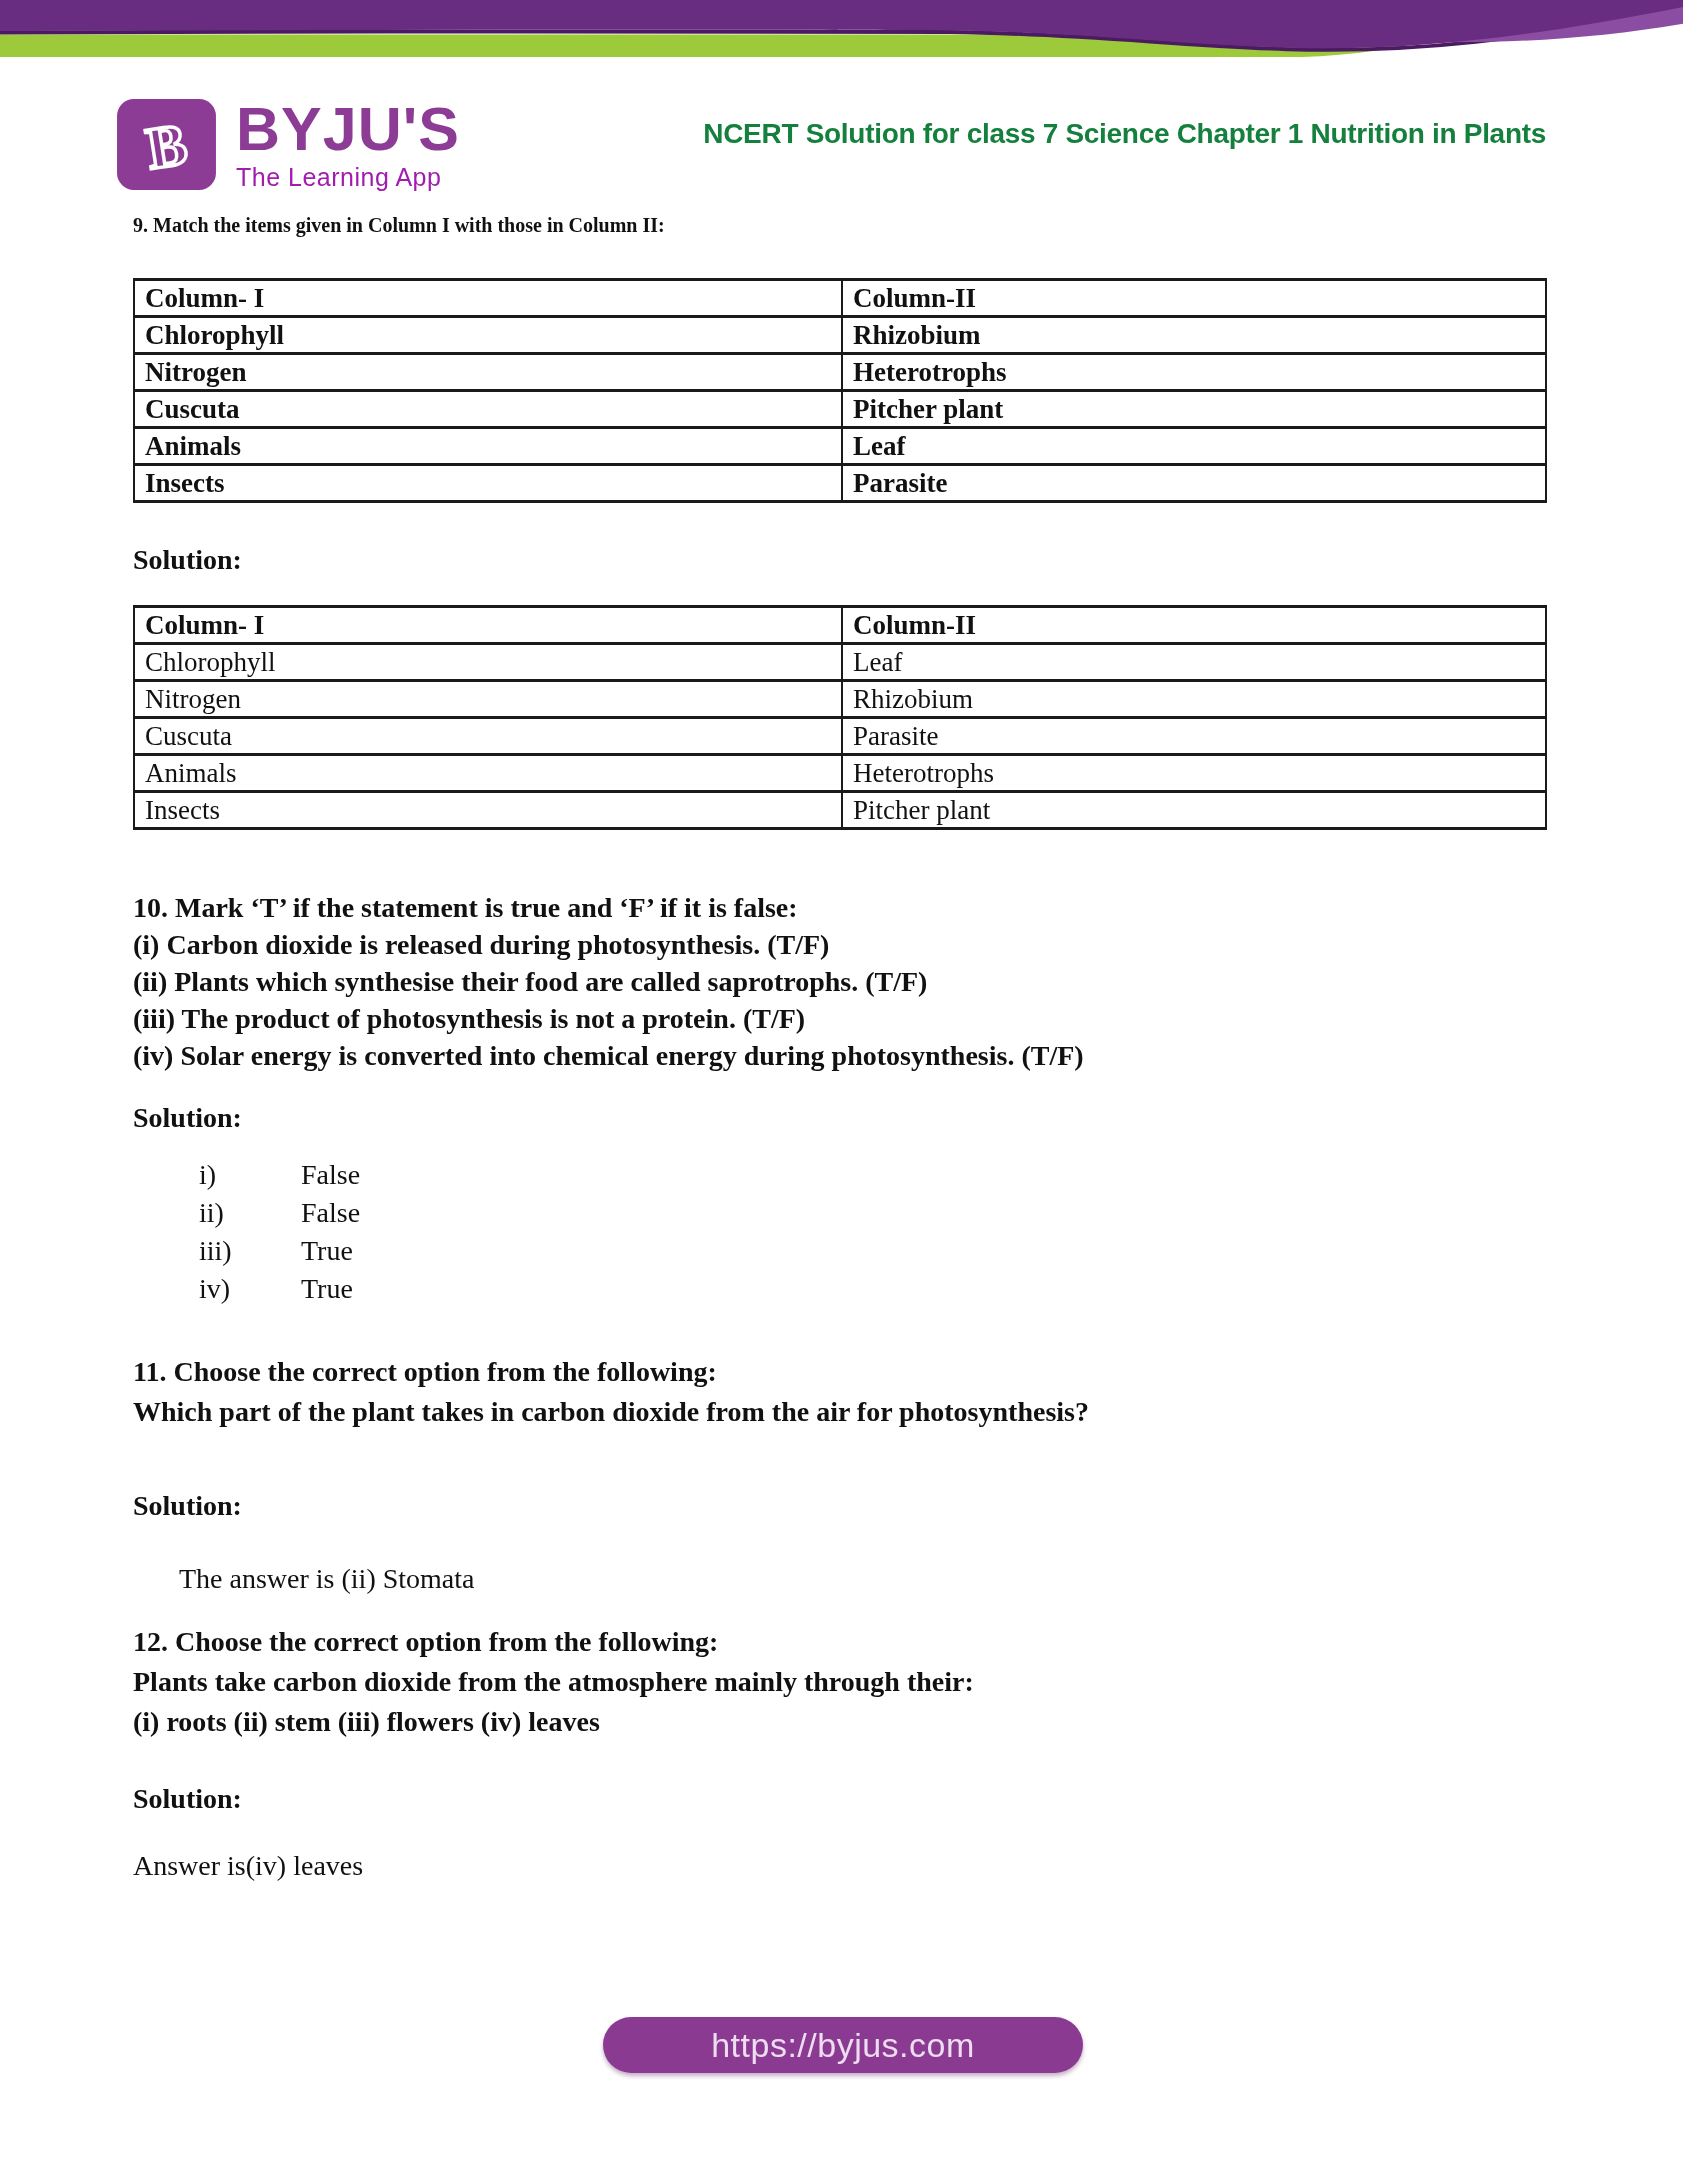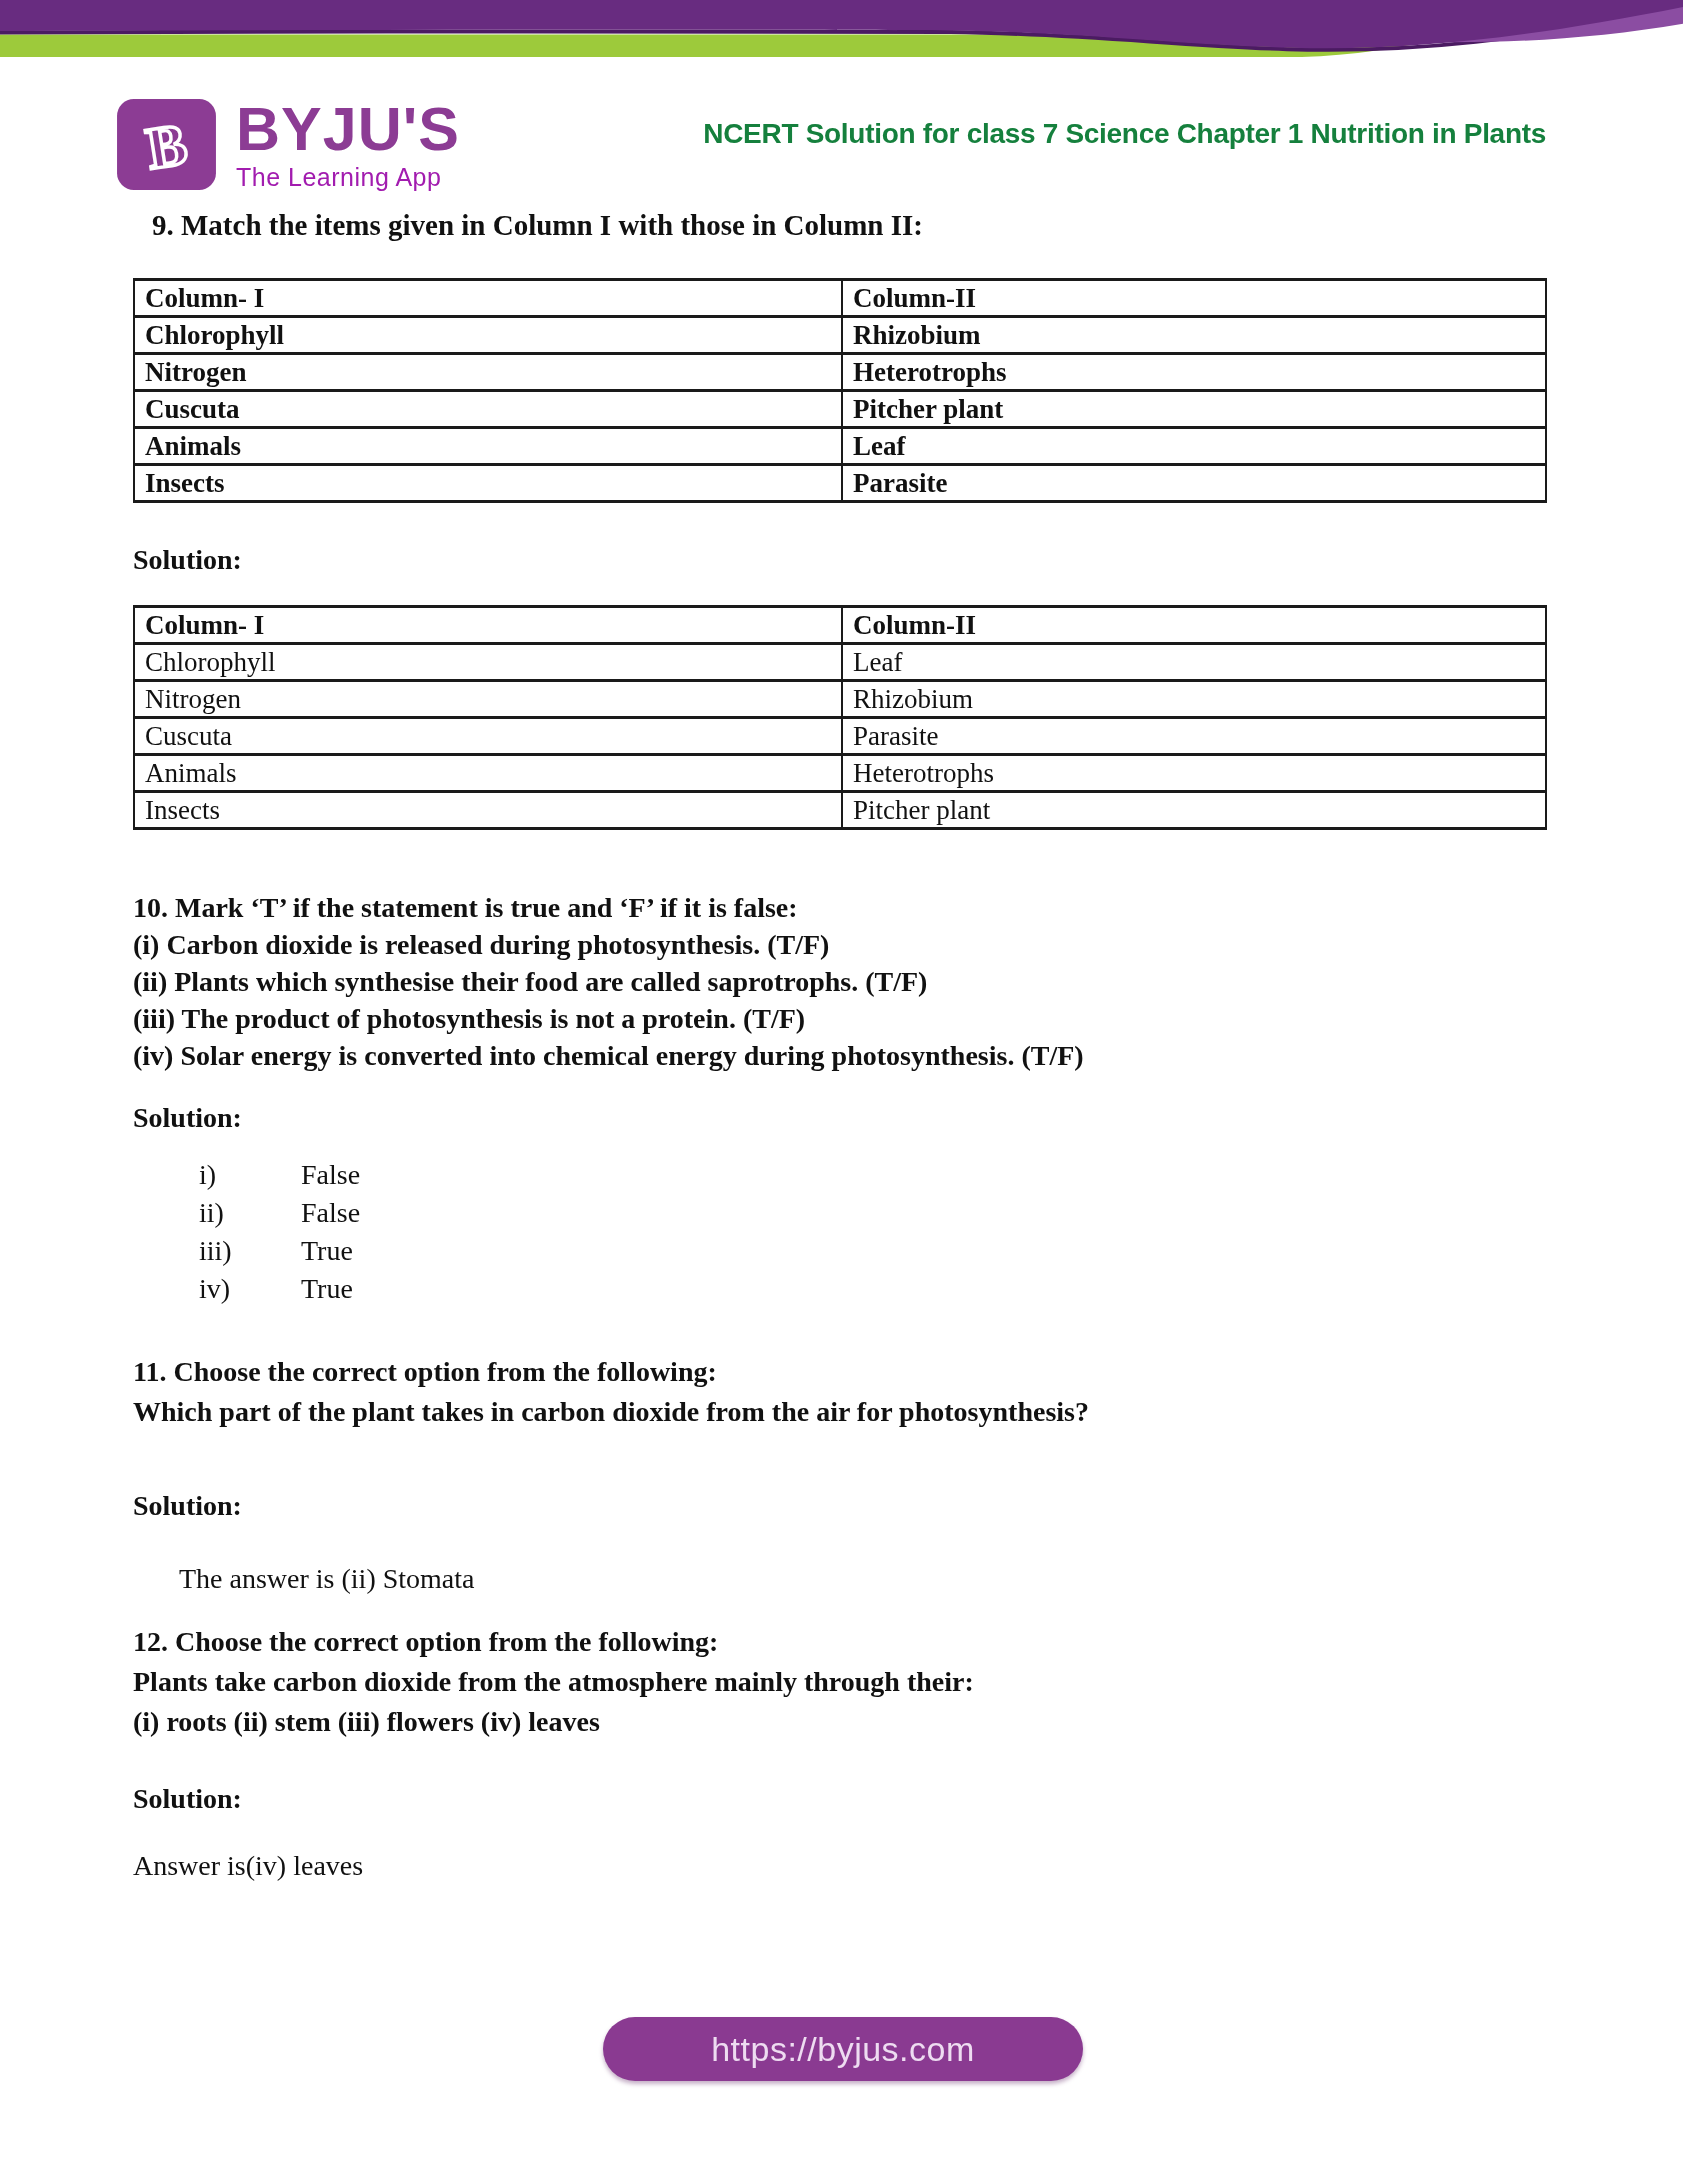--- a/index.html
+++ b/index.html
@@ -26,21 +26,21 @@
   }
 
   
   .doc-title {
     position:absolute; left:594px; right:137px; top:117px; text-align:right;
     font-family:"Liberation Sans", sans-serif; font-weight:bold;
     font-size:28px; line-height:34px; color:#15803d; letter-spacing:-0.3px;
   }
 
   
-  .q-heading { position:absolute; left:133px; font-weight:bold; font-size:29px; line-height:34px;margin-left:19px; }
+  .q-heading { position:absolute; left:133px; font-weight:bold; font-size:20px; line-height:34px; }
   .q-block  { position:absolute; left:133px; font-weight:bold; font-size:28px; }
   .q-block .q-line { line-height:37px; }
   .q-block.wide .q-line { line-height:40px; }
   .sol-label { position:absolute; left:133px; font-weight:bold; font-size:28px; line-height:34px; }
   .plain-text { position:absolute; left:133px; font-weight:normal; font-size:28px; line-height:34px; }
 
   
   table.match { position:absolute; left:133px; width:1414px; border-collapse:collapse; table-layout:fixed;padding-left:32px; }
   table.match col.c1 { width:708px; }
   table.match th, table.match td {
@@ -52,21 +52,21 @@
   table.bold-cells td { font-weight:bold; }
   table.plain-cells td { font-weight:normal; }
 
   
   .answers { position:absolute; left:199px; font-size:28px; }
   .answer-row { display:flex; line-height:38px; }
   .answer-row .num { width:102px; }
 
   
   .footer-pill {
-    position:absolute; left:603px; top:2017px; width:480px; height:64px;
+    position:absolute; left:603px; top:2017px; width:480px; height:56px;
     background:#8a3a91; border-radius:34px;
     display:flex; align-items:center; justify-content:center;
     box-shadow:0 3px 4px rgba(90,30,95,0.35);
     font-family:"Liberation Sans", sans-serif; font-size:34px; color:#eedcf1;
     text-decoration:none; letter-spacing:0.5px;
   }
 </style>
 </head>
 <body>
 

